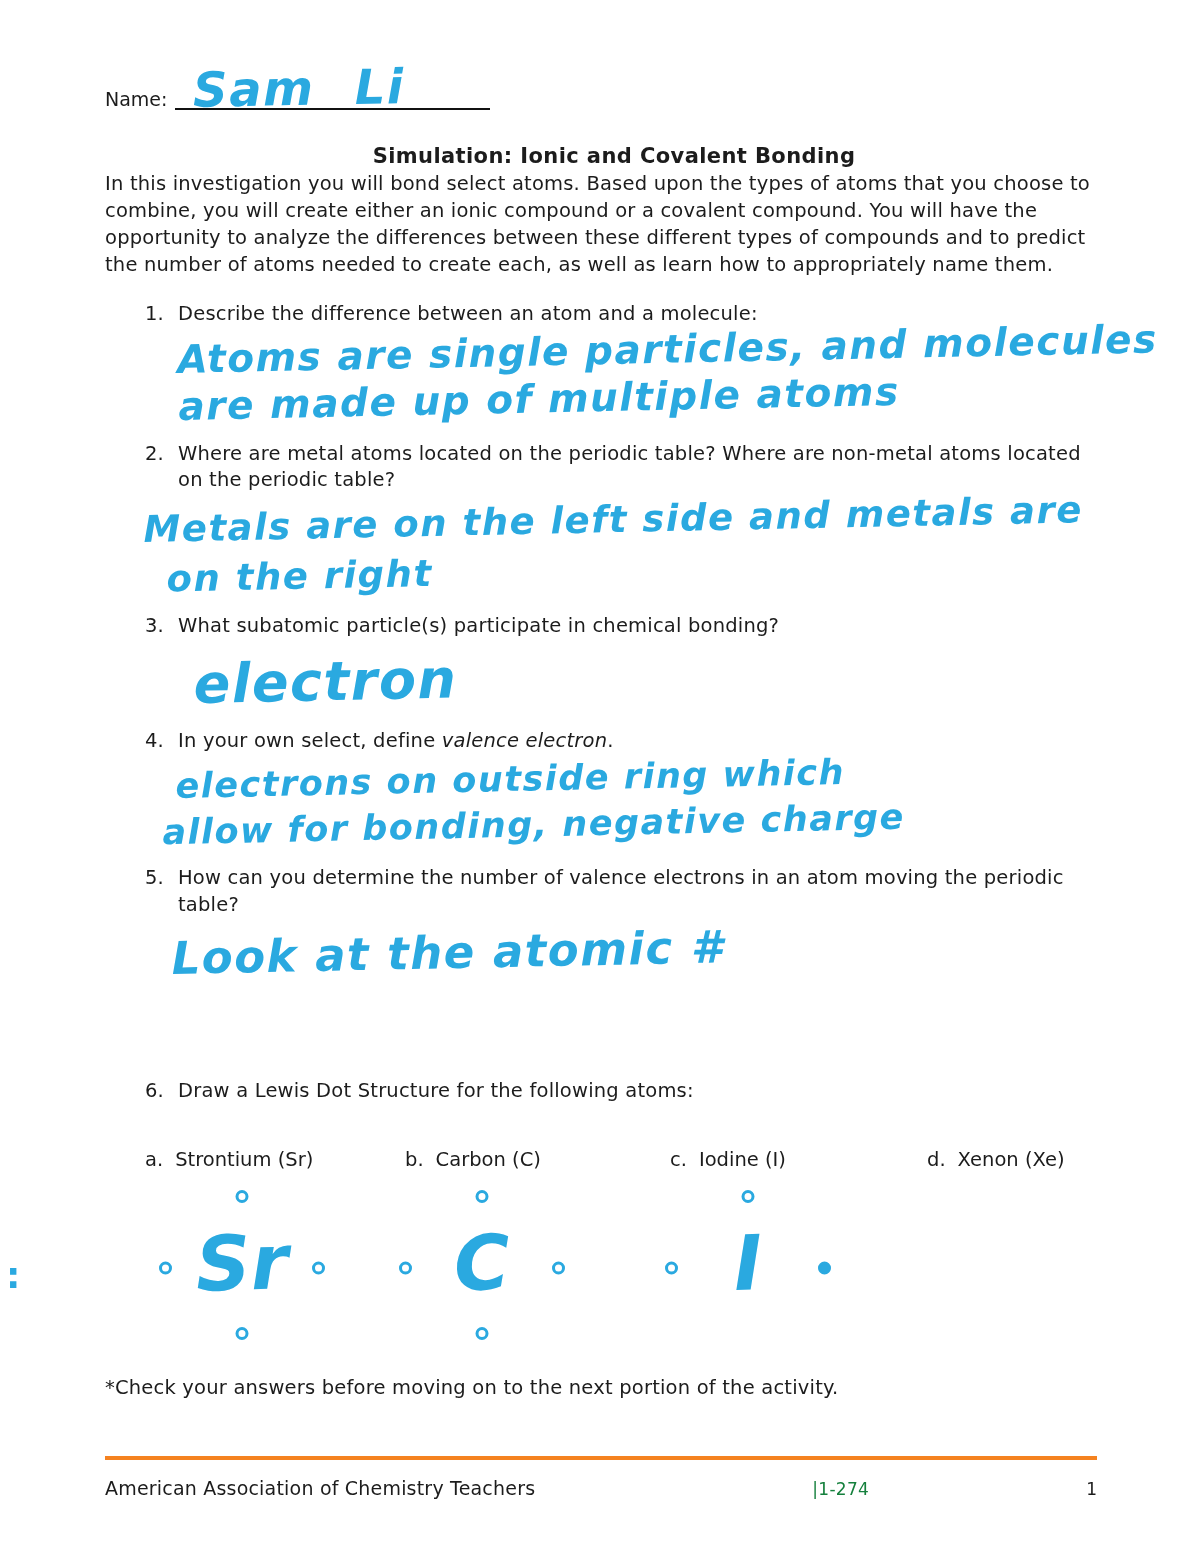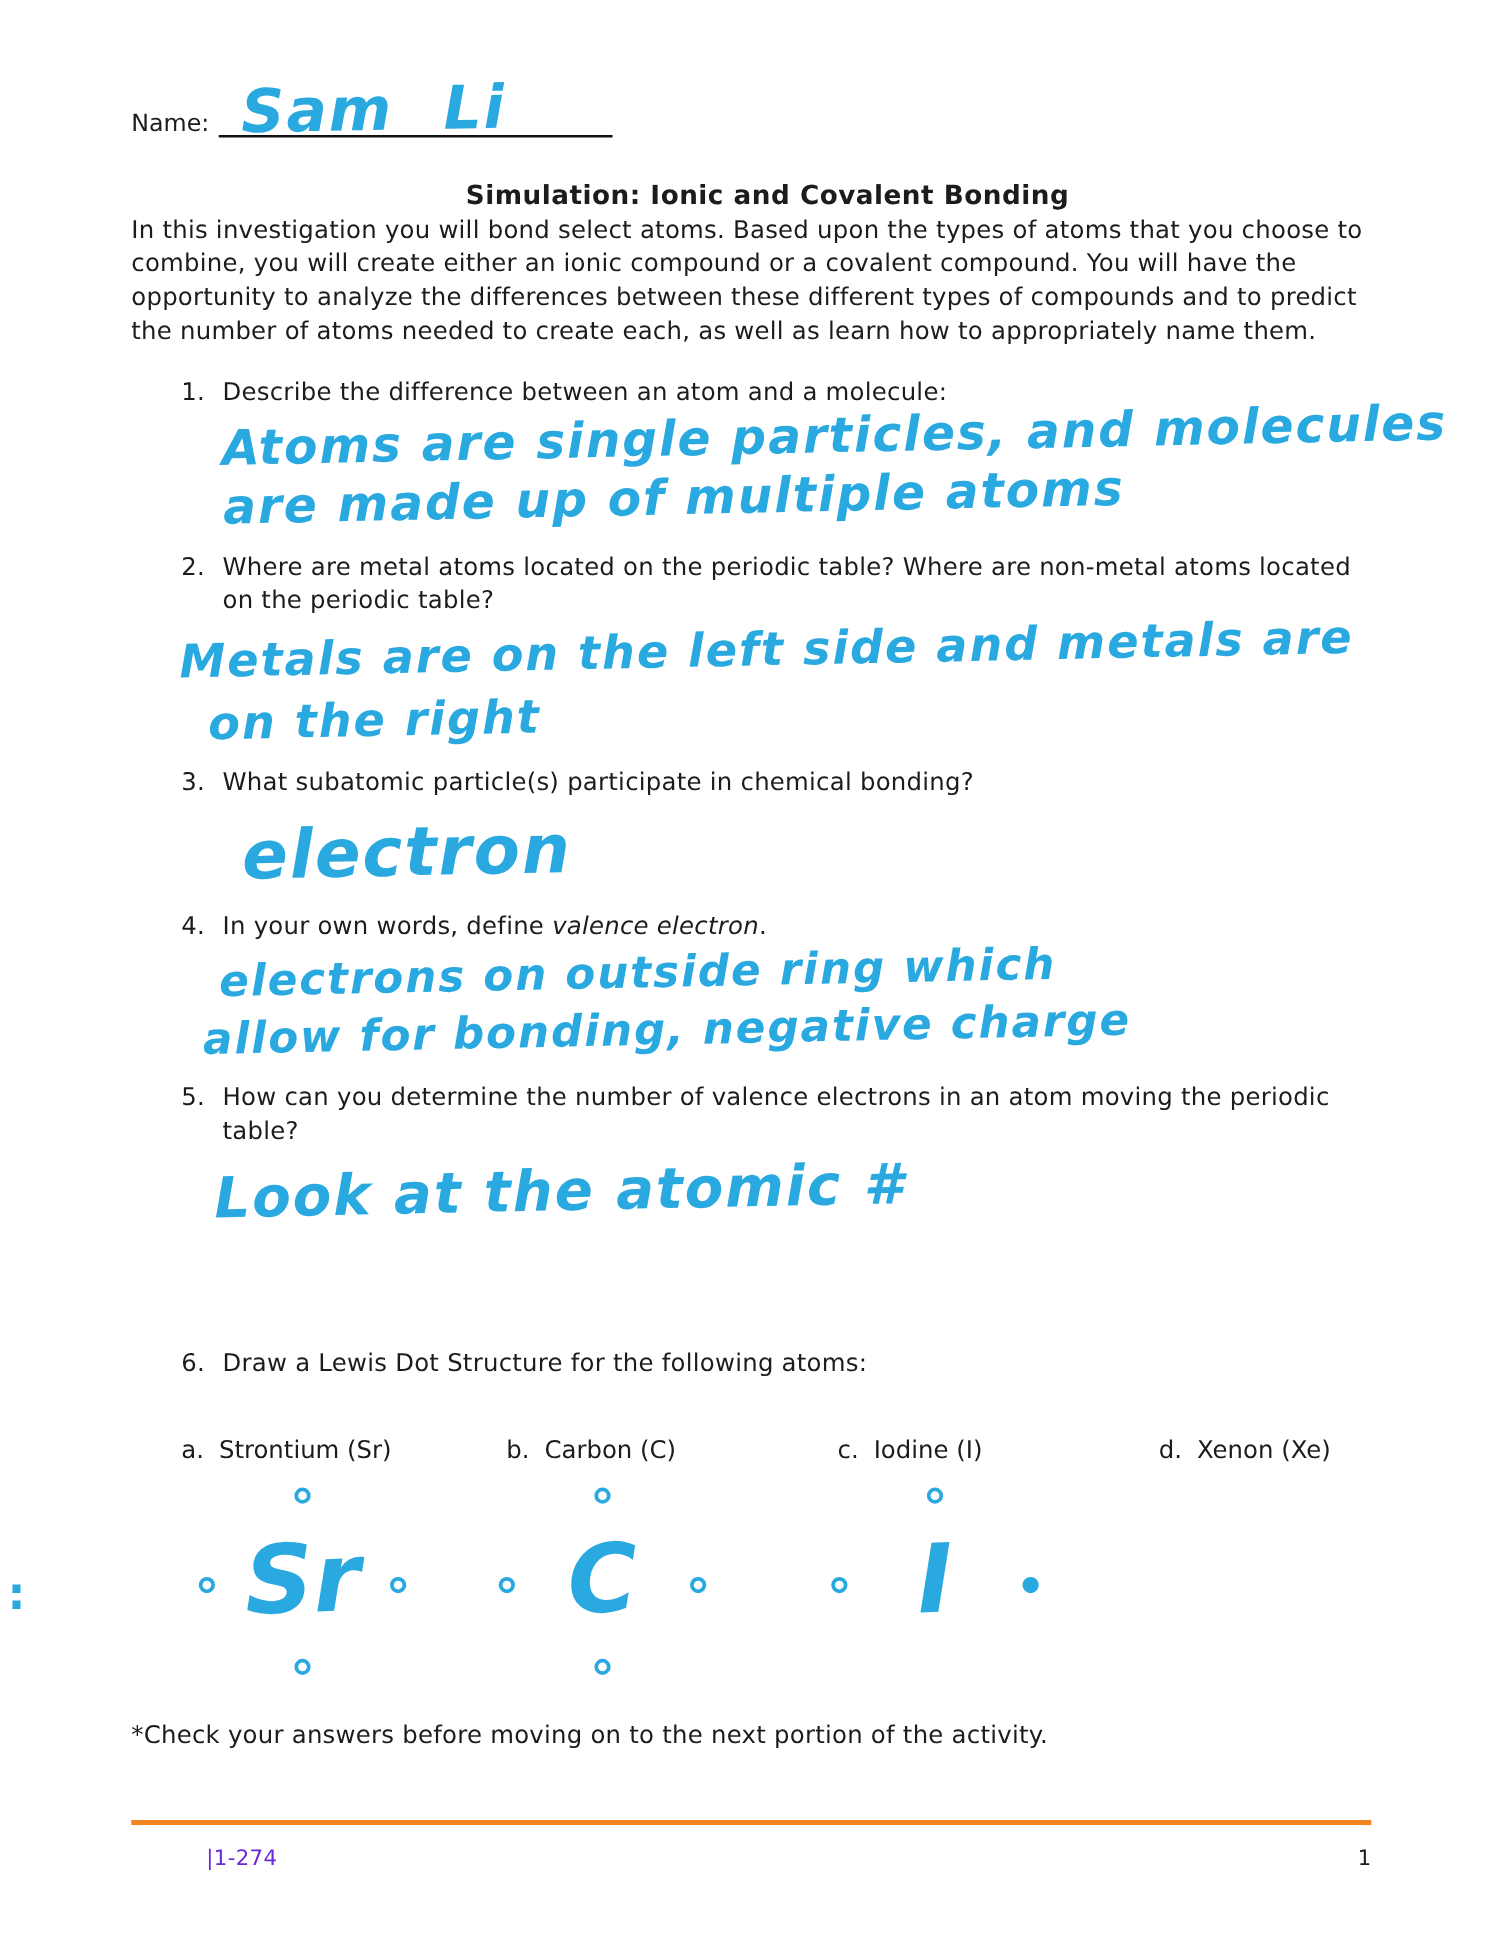--- a/index.html
+++ b/index.html
@@ -68,21 +68,21 @@
   .stray-mark{position:absolute;left:6px;top:1258px;color:#2aa9e0;font-weight:bold;font-size:36px;line-height:1;}
 
   .check-note{font-size:19.5px;margin-top:24px;letter-spacing:.2px;}
 
   .footer{
     position:absolute;left:105px;right:103px;top:1456px;
     border-top:4px solid #f58220;padding-top:17px;
     display:flex;justify-content:space-between;align-items:baseline;
   }
   .footer-org{font-size:19px;color:#1c1c1c;letter-spacing:.2px;}
-  .footer-code{font-size:17px;color:#6d28d9;letter-spacing:.3px;margin-left:60px;}
+  .footer-code{font-size:17px;color:#15803d;letter-spacing:.3px;margin-left:60px;}
   .footer-page{font-size:17px;color:#1c1c1c;}
 </style>
 </head>
 <body>
 
 <div class="content">
 
   <div class="name-row">
     <span class="name-label">Name:</span><span class="name-line"><span class="hw name-hw">Sam Li</span></span>
   </div>
@@ -119,21 +119,21 @@
       <span class="q-text">What subatomic particle(s) participate in chemical bonding?</span>
     </div>
     <div class="answer hw a3">
       <div>electron</div>
     </div>
   </div>
 
   <div class="q">
     <div class="q-line">
       <span class="q-num">4.</span>
-      <span class="q-text"><span>In your own words, define </span><em>valence electron</em><span>.</span></span>
+      <span class="q-text"><span>In your own select, define </span><em>valence electron</em><span>.</span></span>
     </div>
     <div class="answer hw a4">
       <div>electrons on outside ring which</div>
       <div style="margin-left:-14px;">allow for bonding, negative charge</div>
     </div>
   </div>
 
   <div class="q">
     <div class="q-line">
       <span class="q-num">5.</span>
@@ -184,15 +184,16 @@
     </div>
   </div>
 
   <p class="check-note">*Check your answers before moving on to the next portion of the activity.</p>
 
 </div>
 
 <div class="stray-mark">:</div>
 
 <div class="footer">
+  <span class="footer-org">American Association of Chemistry Teachers</span>
   <span class="footer-code">|1-274</span>
   <span class="footer-page">1</span>
 </div>
 
 </body></html>

